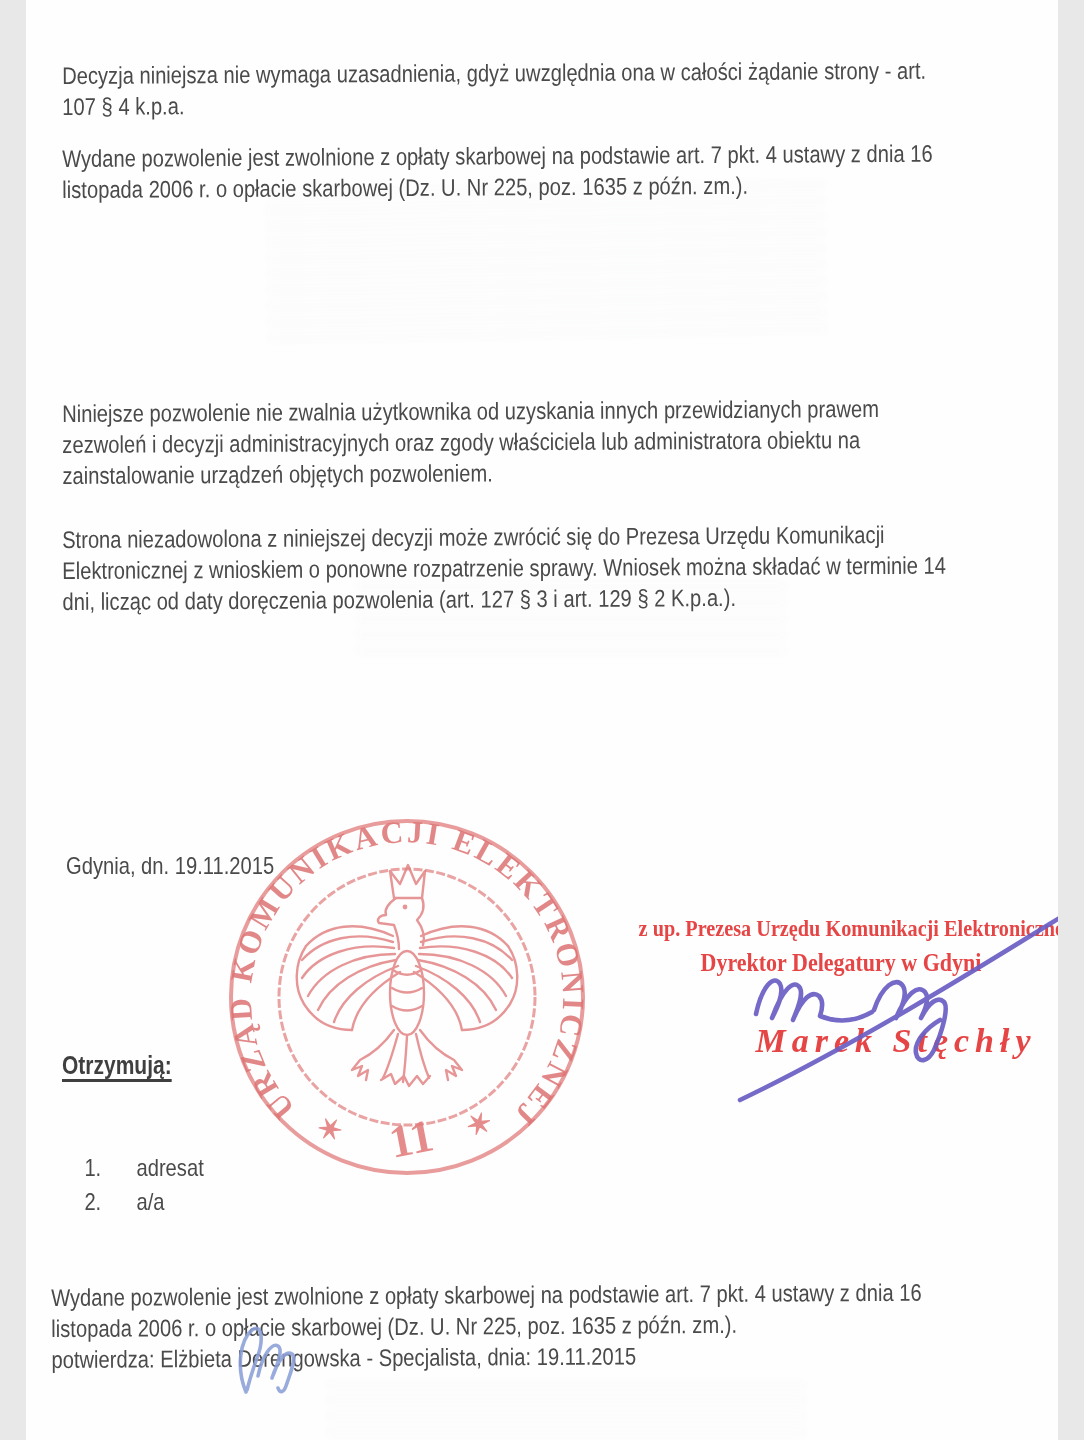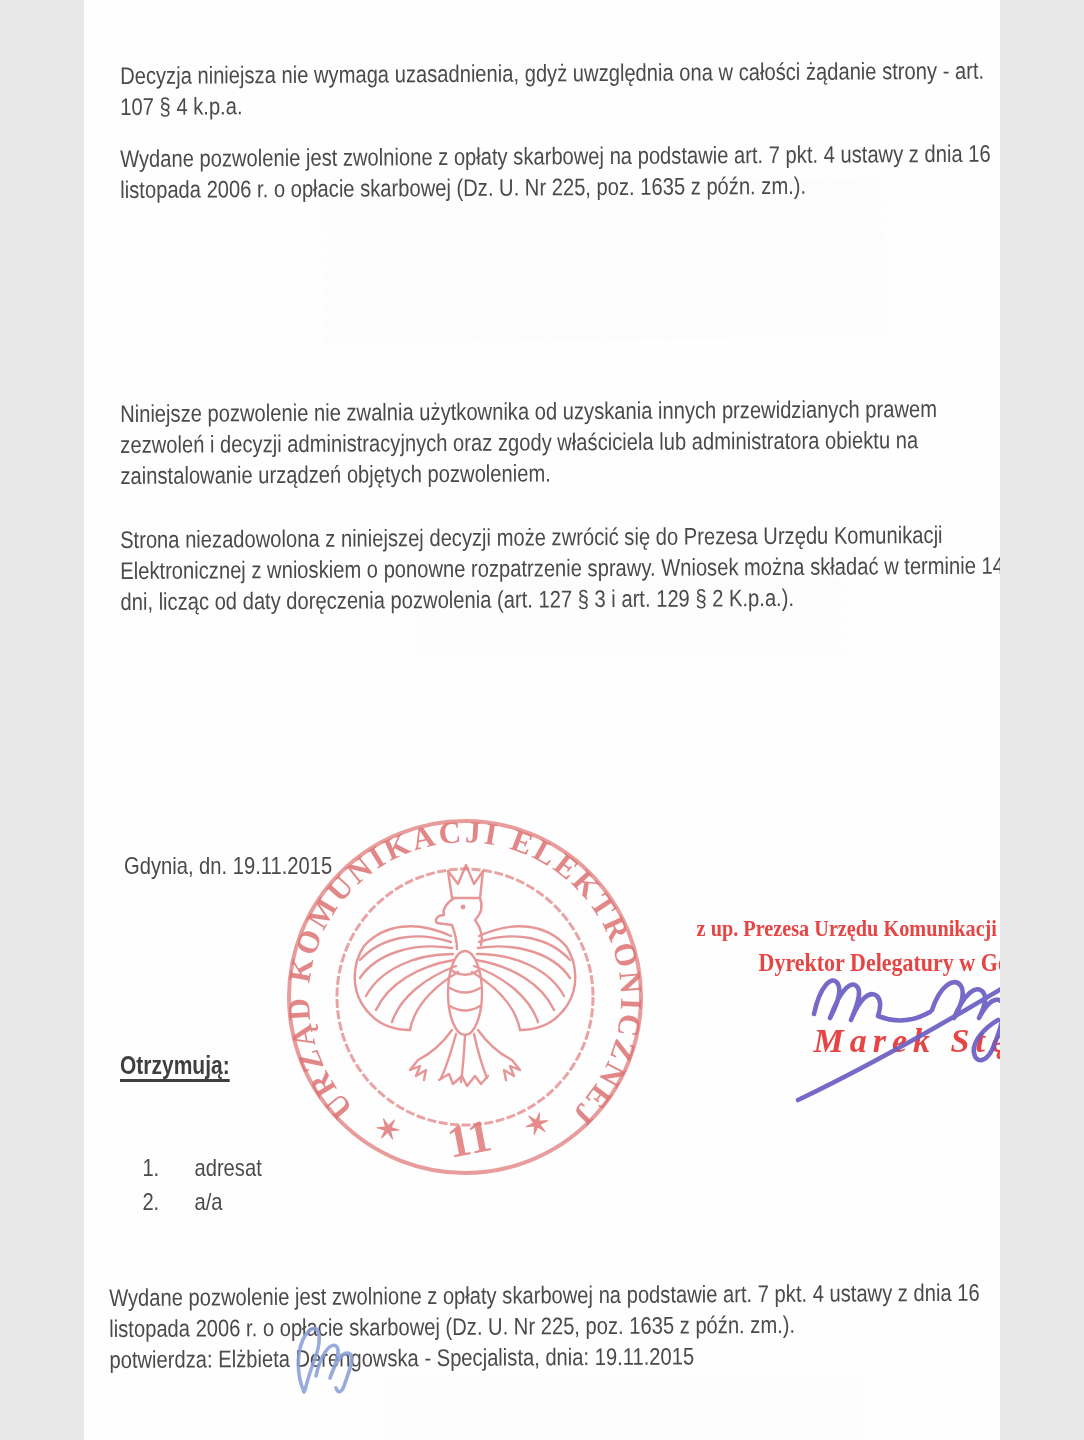--- a/index.html
+++ b/index.html
@@ -1,17 +1,17 @@
 <!DOCTYPE html>
 <html><head>
 <meta charset="utf-8">
 <style>
   html,body{margin:0;padding:0;background:#e8e8e8;}
   .page{
-    position:relative;width:916px;height:1440px;margin:0 auto;
+    position:relative;width:1032px;height:1440px;margin:0 auto;
     background:#fefefe;overflow:hidden;
     font-family:"Liberation Sans",sans-serif;color:#4a4a4a;
   }
   
   .para{
     position:absolute;font-size:24px;line-height:31px;color:#4a4a4a;
     transform:rotate(-0.35deg) scaleX(0.84);transform-origin:0 0;
   }
   .line{display:block;white-space:pre;}
   .dateline{

